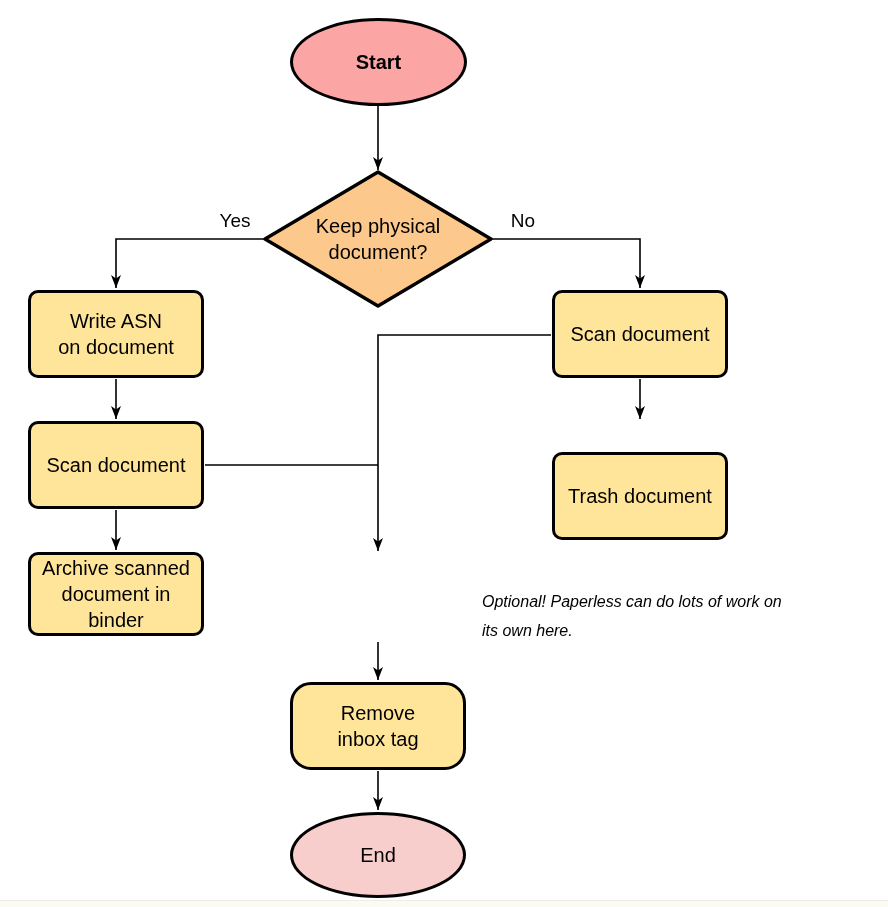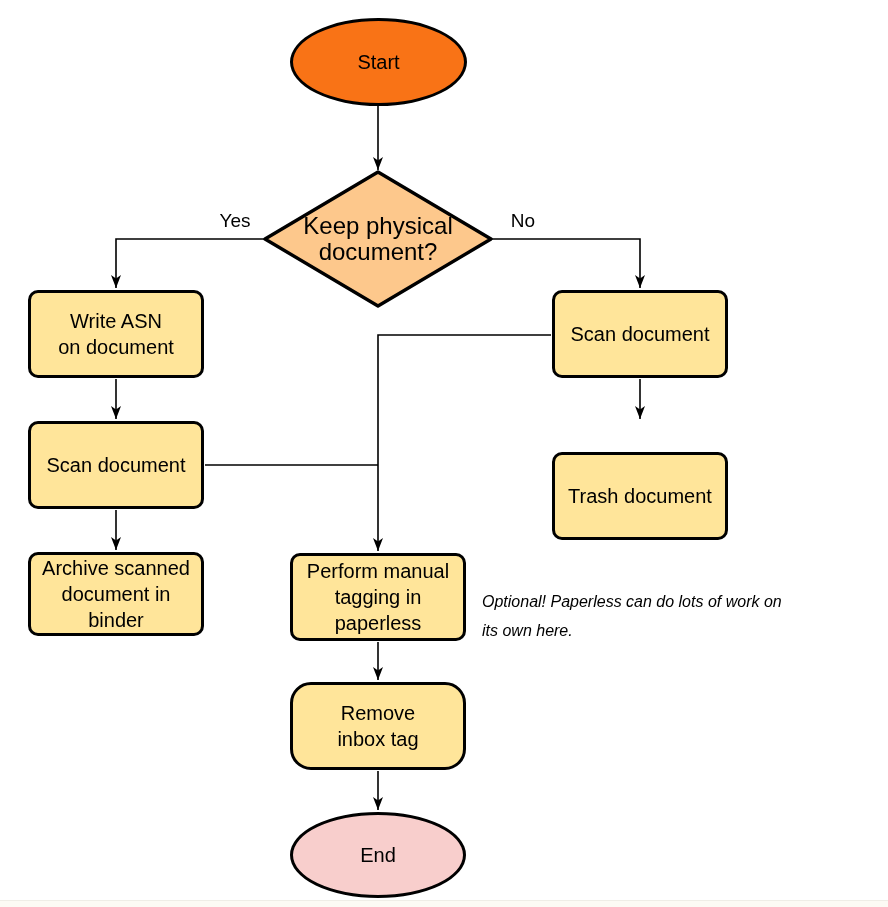--- a/index.html
+++ b/index.html
@@ -35,21 +35,21 @@
   .terminal {
     border: 3px solid #000000;
     border-radius: 50%;
   }
   .diamond-label {
     position: absolute;
     display: flex;
     align-items: center;
     justify-content: center;
     text-align: center;
-    font-size: 24px;
+    font-size: 20px;
     line-height: 26px;
     white-space: pre-line;
   }
   #node-start    { left: 290px; top: 18px;  width: 177px; height: 88px; }
   #node-write-asn{ left: 28px;  top: 290px; width: 176px; height: 88px; }
   #node-scan-left{ left: 28px;  top: 421px; width: 176px; height: 88px; }
   #node-archive  { left: 28px;  top: 552px; width: 176px; height: 84px; }
   #node-scan-right{ left: 552px; top: 290px; width: 176px; height: 88px; }
   #node-trash    { left: 552px; top: 421px; width: 176px; height: 88px; }
   #node-tagging  { left: 290px; top: 553px; width: 176px; height: 88px; }
@@ -99,21 +99,21 @@
     <polyline points="491,239 640,239 640,288" fill="none" stroke="#000000" stroke-width="1.6" marker-end="url(#arrow)"></polyline>
     <polyline points="116,379 116,419" fill="none" stroke="#000000" stroke-width="1.6" marker-end="url(#arrow)"></polyline>
     <polyline points="116,510 116,550" fill="none" stroke="#000000" stroke-width="1.6" marker-end="url(#arrow)"></polyline>
     <polyline points="205,465 378,465" fill="none" stroke="#000000" stroke-width="1.6"></polyline>
     <polyline points="551,335 378,335 378,551" fill="none" stroke="#000000" stroke-width="1.6" marker-end="url(#arrow)"></polyline>
     <polyline points="640,379 640,419" fill="none" stroke="#000000" stroke-width="1.6" marker-end="url(#arrow)"></polyline>
     <polyline points="378,642 378,680" fill="none" stroke="#000000" stroke-width="1.6" marker-end="url(#arrow)"></polyline>
     <polyline points="378,771 378,810" fill="none" stroke="#000000" stroke-width="1.6" marker-end="url(#arrow)"></polyline>
   </svg>
 
-  <div class="node terminal" id="node-start" style="background-color: #f97316;">Start</div>
+  <div class="node terminal" id="node-start" style="background-color: #fca5a5; font-weight: bold;">Start</div>
 
   <div class="diamond-label" id="decision-label">Keep physical
 document?</div>
 
   <div class="edge-label" id="label-yes">Yes</div>
 
   <div class="edge-label" id="label-no">No</div>
 
   <div class="node process" id="node-write-asn" style="background-color: rgb(255, 229, 154);">Write ASN
 on document</div>
@@ -121,23 +121,20 @@
   <div class="node process" id="node-scan-left" style="background-color: rgb(255, 229, 154);">Scan document</div>
 
   <div class="node process" id="node-archive" style="background-color: rgb(255, 229, 154);">Archive scanned
 document in
 binder</div>
 
   <div class="node process" id="node-scan-right" style="background-color: rgb(255, 229, 154);">Scan document</div>
 
   <div class="node process" id="node-trash" style="background-color: rgb(255, 229, 154); margin-top: 31px;">Trash document</div>
 
-  <div class="node process" id="node-tagging" style="background-color: rgb(255, 229, 154);">Perform manual
-tagging in
-paperless</div>
 
   <div class="node process" id="node-remove" style="background-color: rgb(255, 229, 154);">Remove
 inbox tag</div>
 
   <div class="node terminal" id="node-end" style="background-color: rgb(248, 206, 204);">End</div>
 
   <div id="annotation">Optional! Paperless can do lots of work on
 its own here.</div>
 
   <div id="bottom-strip"></div>

